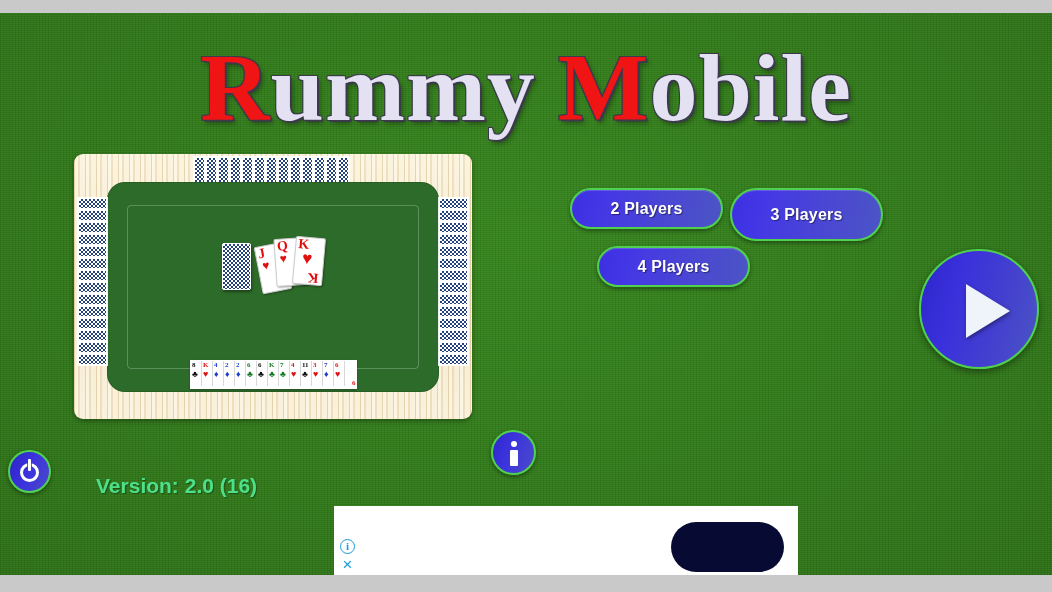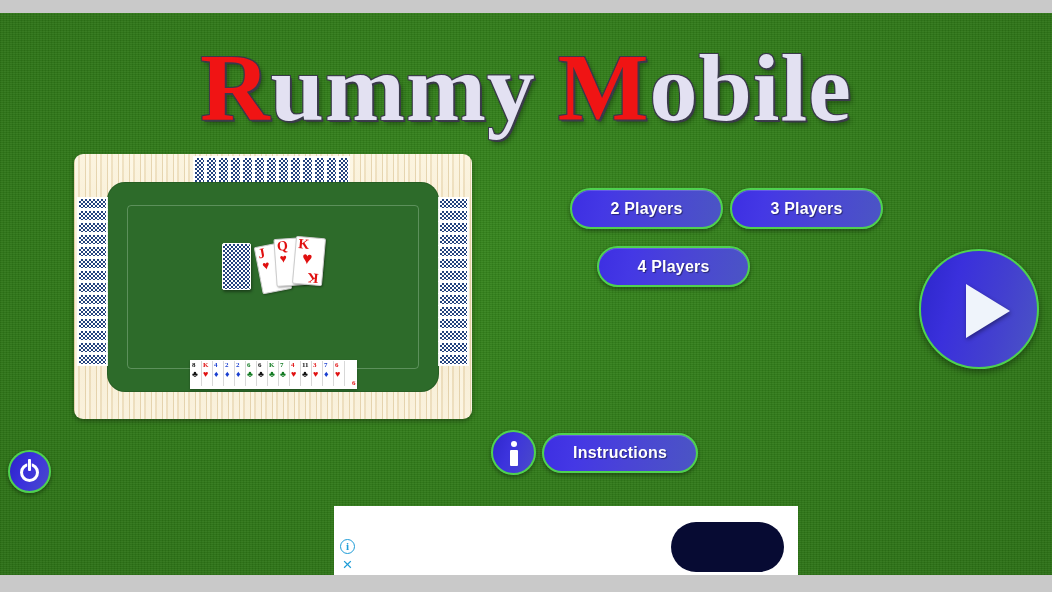--- a/index.html
+++ b/index.html
@@ -257,21 +257,21 @@
     display: flex;
     align-items: center;
     justify-content: center;
     box-sizing: border-box;
     text-shadow: 1px 1px 1px rgba(0,0,0,0.45);
     cursor: pointer;
     white-space: nowrap;
     user-select: none;
   }
   #btn-2-players { left: 570px; top: 175px; width: 153px; height: 41px; }
-  #btn-3-players { left: 730px; top: 175px; width: 153px; height: 41px; }
+  #btn-3-players { left: 730px; top: 175px; width: 153px; height: 53px; }
   #btn-4-players { left: 597px; top: 233px; width: 153px; height: 41px; }
   #btn-instructions { left: 542px; top: 420px; width: 156px; height: 40px; }
 
   
   #btn-play {
     position: absolute;
     left: 919px;
     top: 236px;
     width: 120px;
     height: 120px;
@@ -580,29 +580,27 @@
 
     <div id="btn-play">
       <div id="play-triangle"></div>
     </div>
 
     <div id="btn-info">
       <div id="info-dot"></div>
       <div id="info-bar"></div>
     </div>
 
-    <div class="blue-btn" id="btn-instructions">
-      <span>Instructions</span>
-    </div>
 
     <div id="btn-power">
       <div id="power-ring"></div>
       <div id="power-stem"></div>
     </div>
 
+    <div id="version-label">Version: 2.0 (16)</div>
 
   </div>
 
   <div id="ad-banner">
     <div id="ad-info-icon">i</div>
     <div id="ad-close-icon">×</div>
     <div id="ad-cta-button"></div>
   </div>
 
   <div class="sysbar" id="nav-bar"></div>

